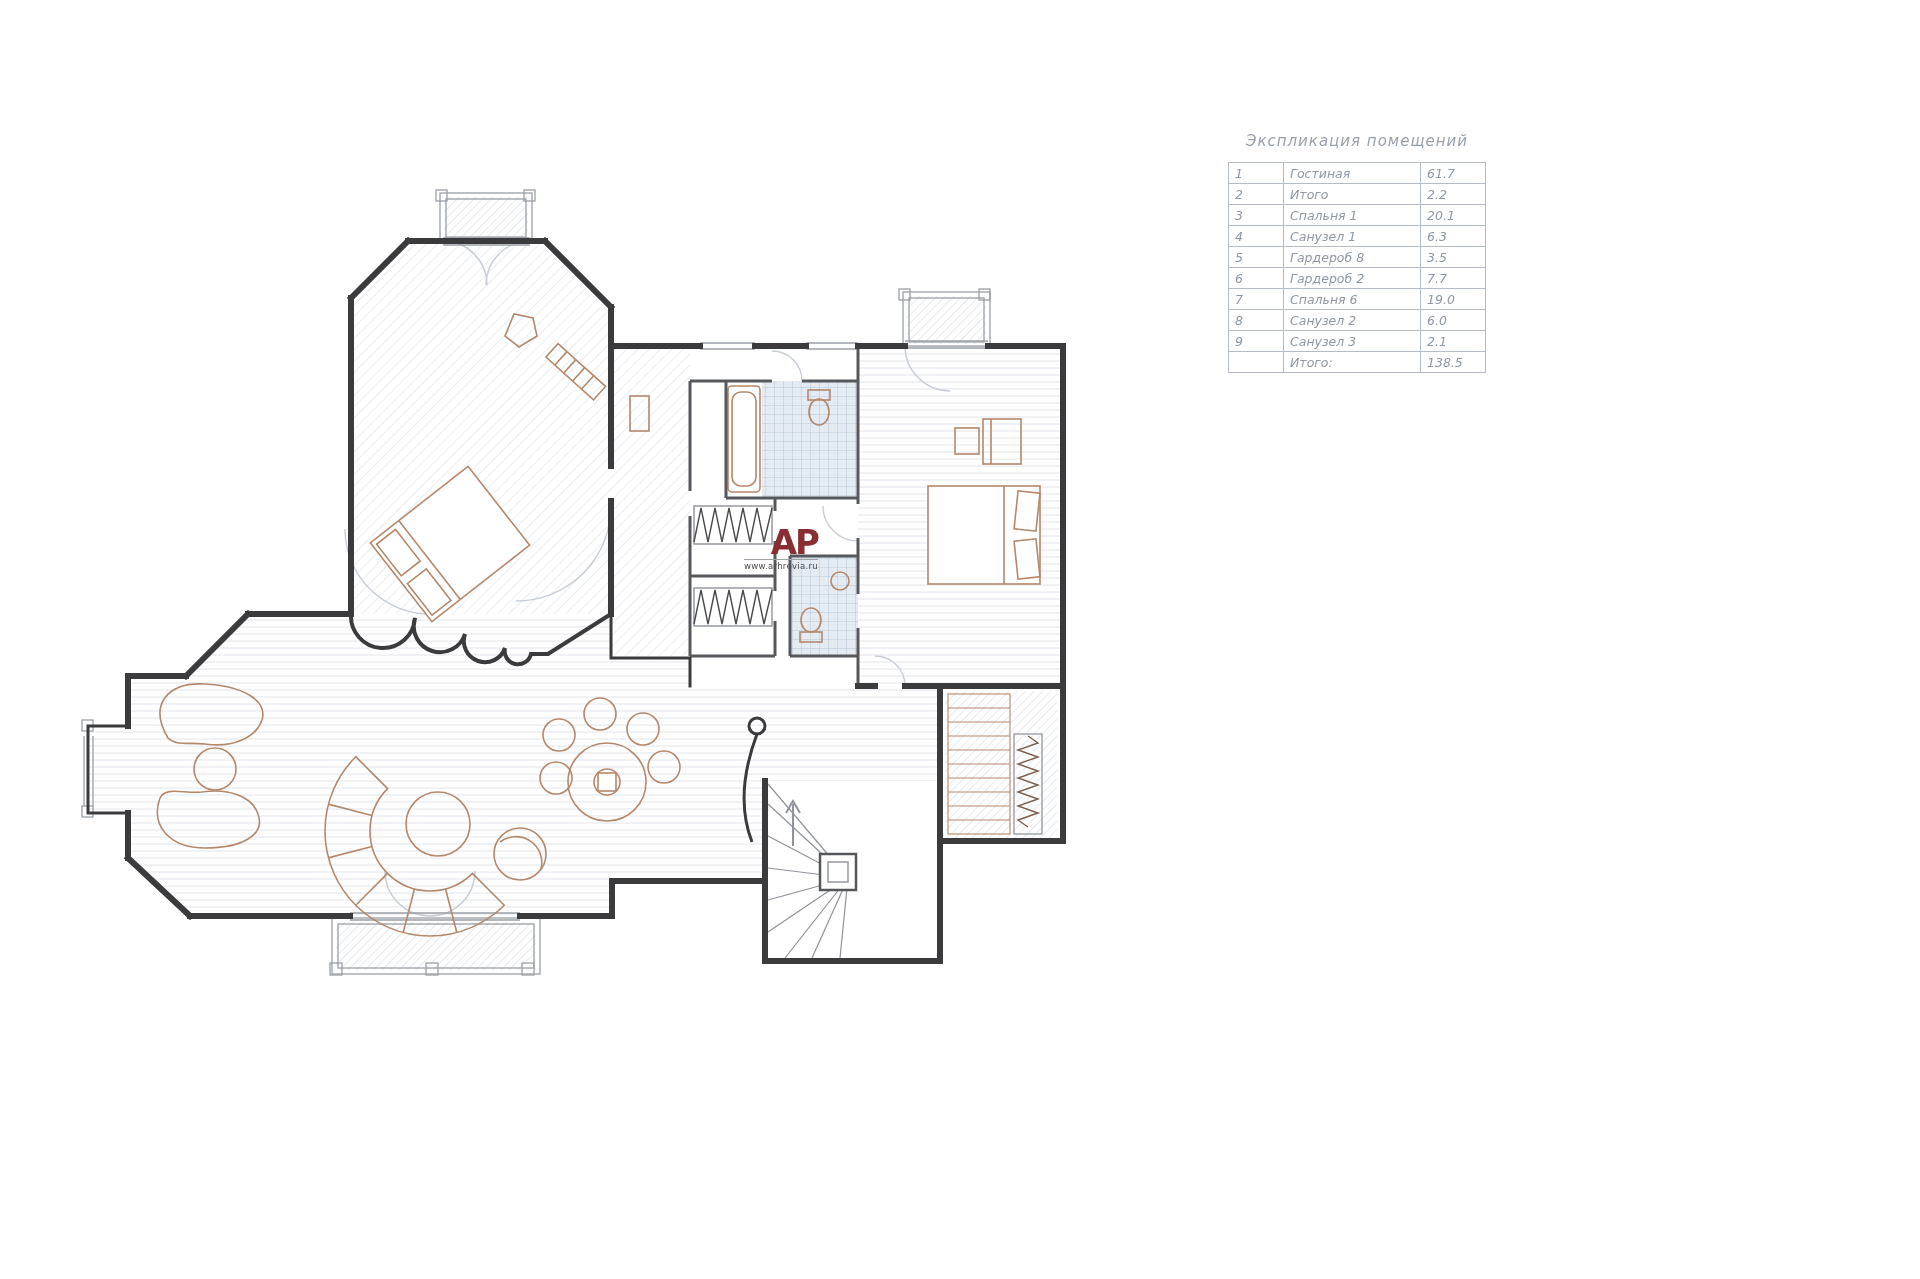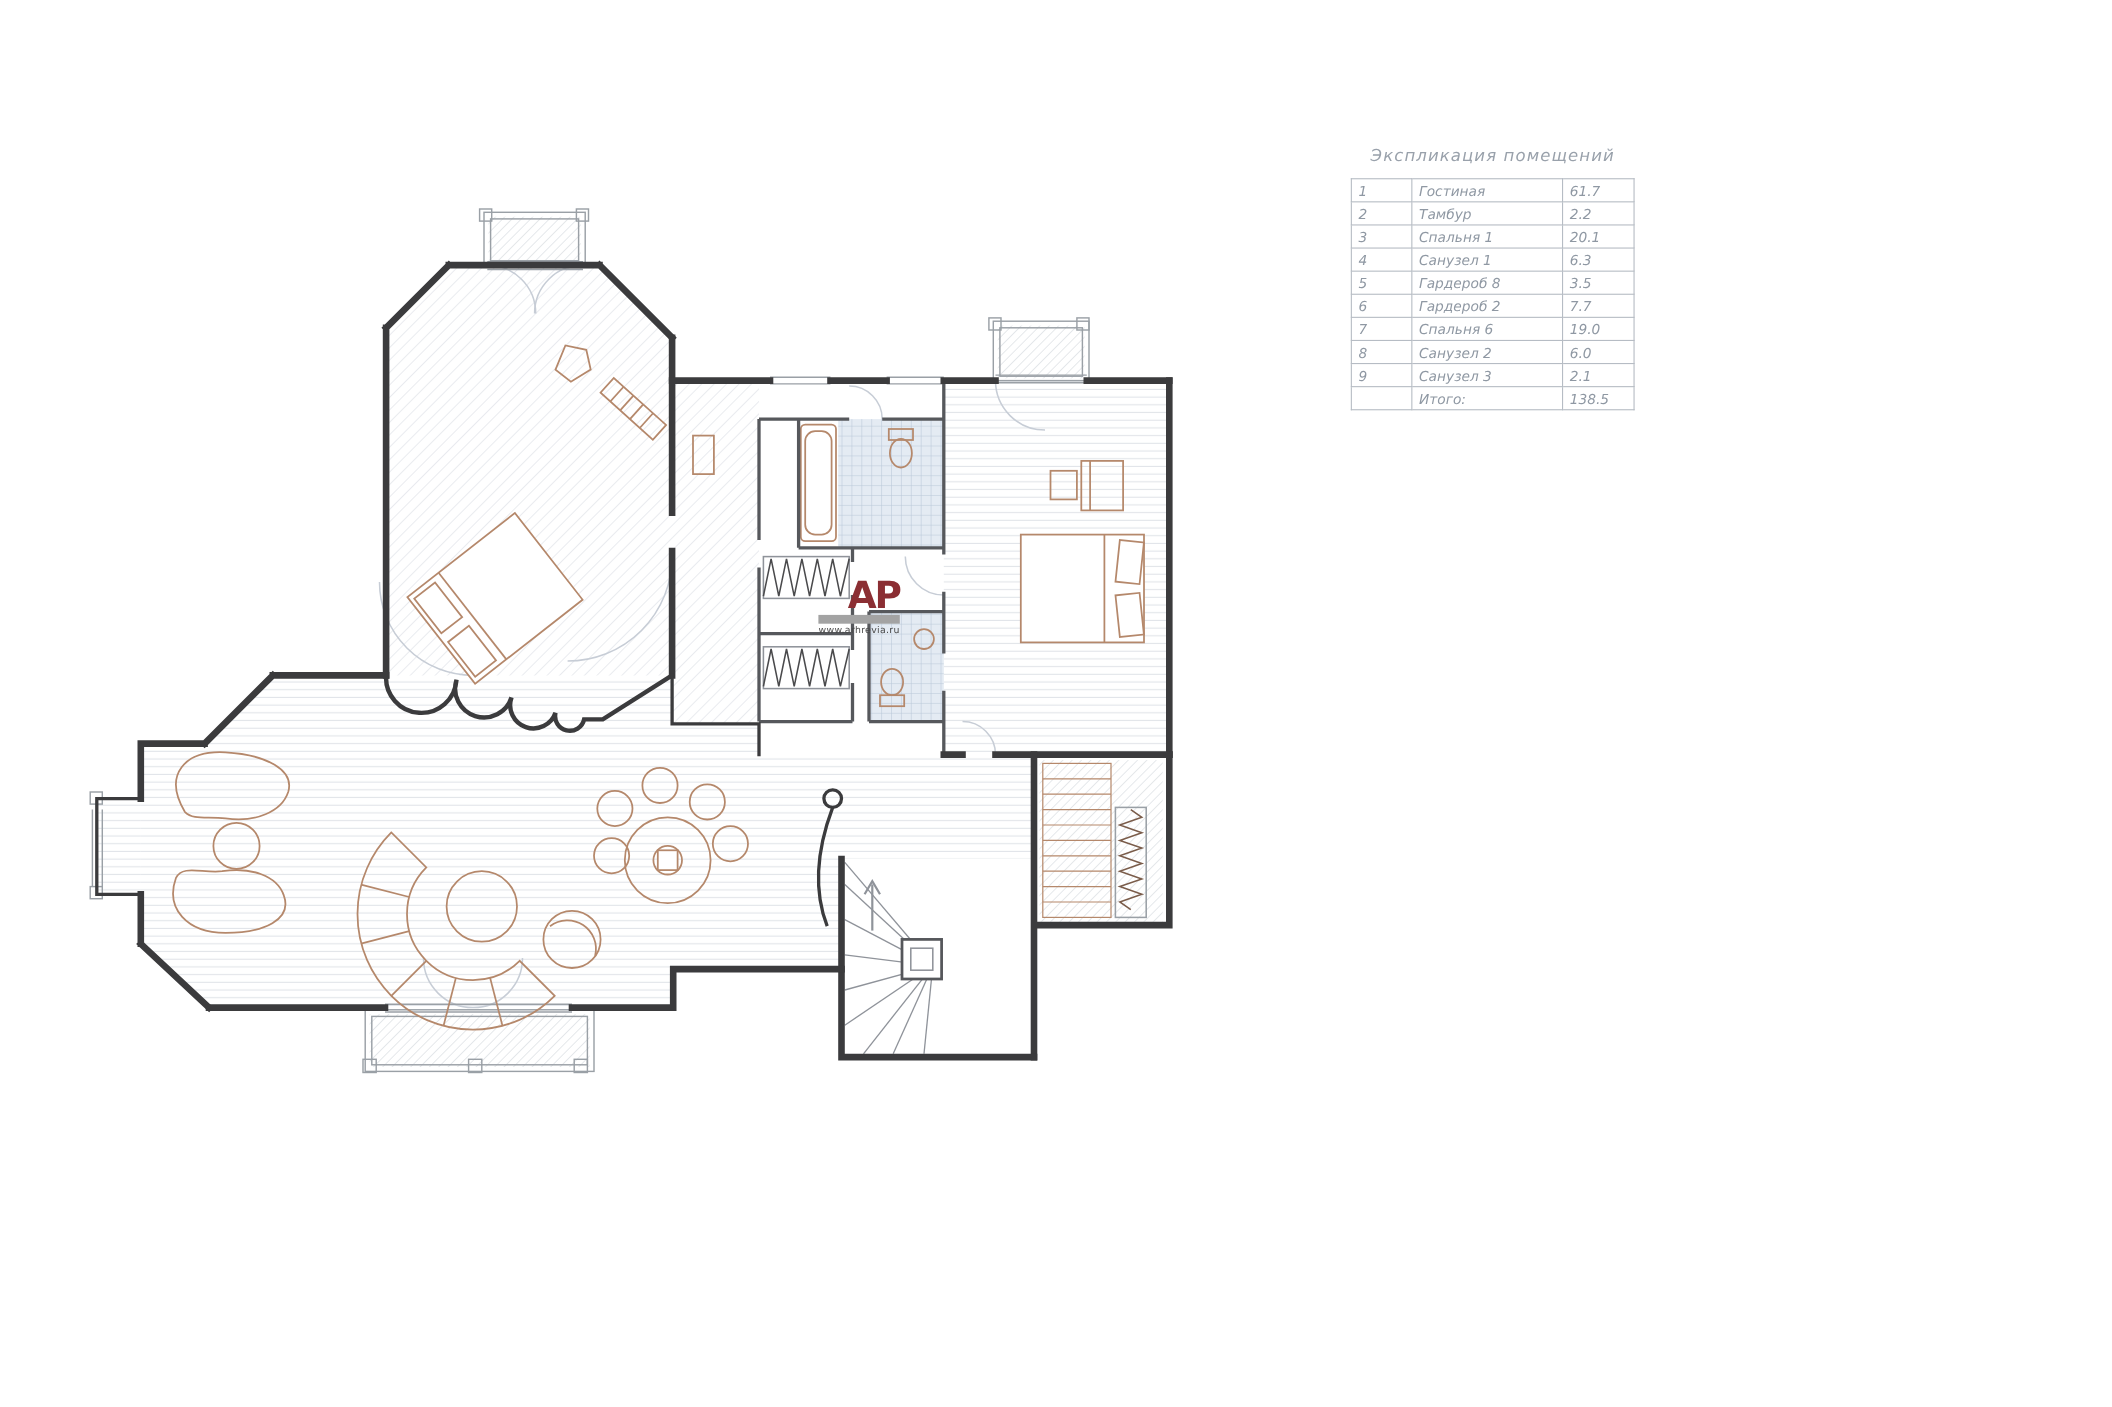--- a/index.html
+++ b/index.html
@@ -10,21 +10,21 @@
   .legend{position:absolute;left:1228px;top:96px;width:258px;font-style:italic;color:#929aa5;}
   .legend-title{font-size:15px;text-align:center;margin-bottom:12px;color:#99a1ab;letter-spacing:1px;}
   .legend table{border-collapse:collapse;width:100%;}
   .legend td{border:1px solid #b6bcc4;font-size:12.5px;padding:1px 6px;height:18px;color:#8f98a3;}
   .legend td.c-num{width:42px;}
   .legend td.c-area{width:52px;}
   
   .watermark{position:absolute;left:744px;top:490px;width:74px;text-align:right;}
   .wm-logo{font-weight:bold;font-size:34px;line-height:0.95;letter-spacing:-2px;
            font-family:"DejaVu Sans",sans-serif;}
-  .wm-url{font-size:8.5px;color:#4a4a4a;border-top:8px solid #a3a3a3;margin-top:1px;padding-top:1px;
+  .wm-url{font-size:8.5px;color:#4a4a4a;border-top:1px solid #a3a3a3;margin-top:1px;padding-top:1px;
           letter-spacing:0.3px;}
 </style>
 </head>
 <body>
 
 <div class="page">
 
   <svg class="plan-svg" width="1920" height="1279" viewBox="0 0 1920 1279">
     <defs>
       <pattern id="hatchDiag" width="8" height="8" patternUnits="userSpaceOnUse" patternTransform="rotate(45)">
@@ -253,21 +253,21 @@
     <div class="legend-title">Экспликация  помещений</div>
     <table>
       <tbody>
         <tr>
           <td class="c-num">1</td>
           <td class="c-name">Гостиная</td>
           <td class="c-area">61.7</td>
         </tr>
         <tr>
           <td class="c-num">2</td>
-          <td class="c-name">Тамбур</td>
+          <td class="c-name">Итого</td>
           <td class="c-area">2.2</td>
         </tr>
         <tr>
           <td class="c-num">3</td>
           <td class="c-name">Спальня  1</td>
           <td class="c-area">20.1</td>
         </tr>
         <tr>
           <td class="c-num">4</td>
           <td class="c-name">Санузел  1</td>

